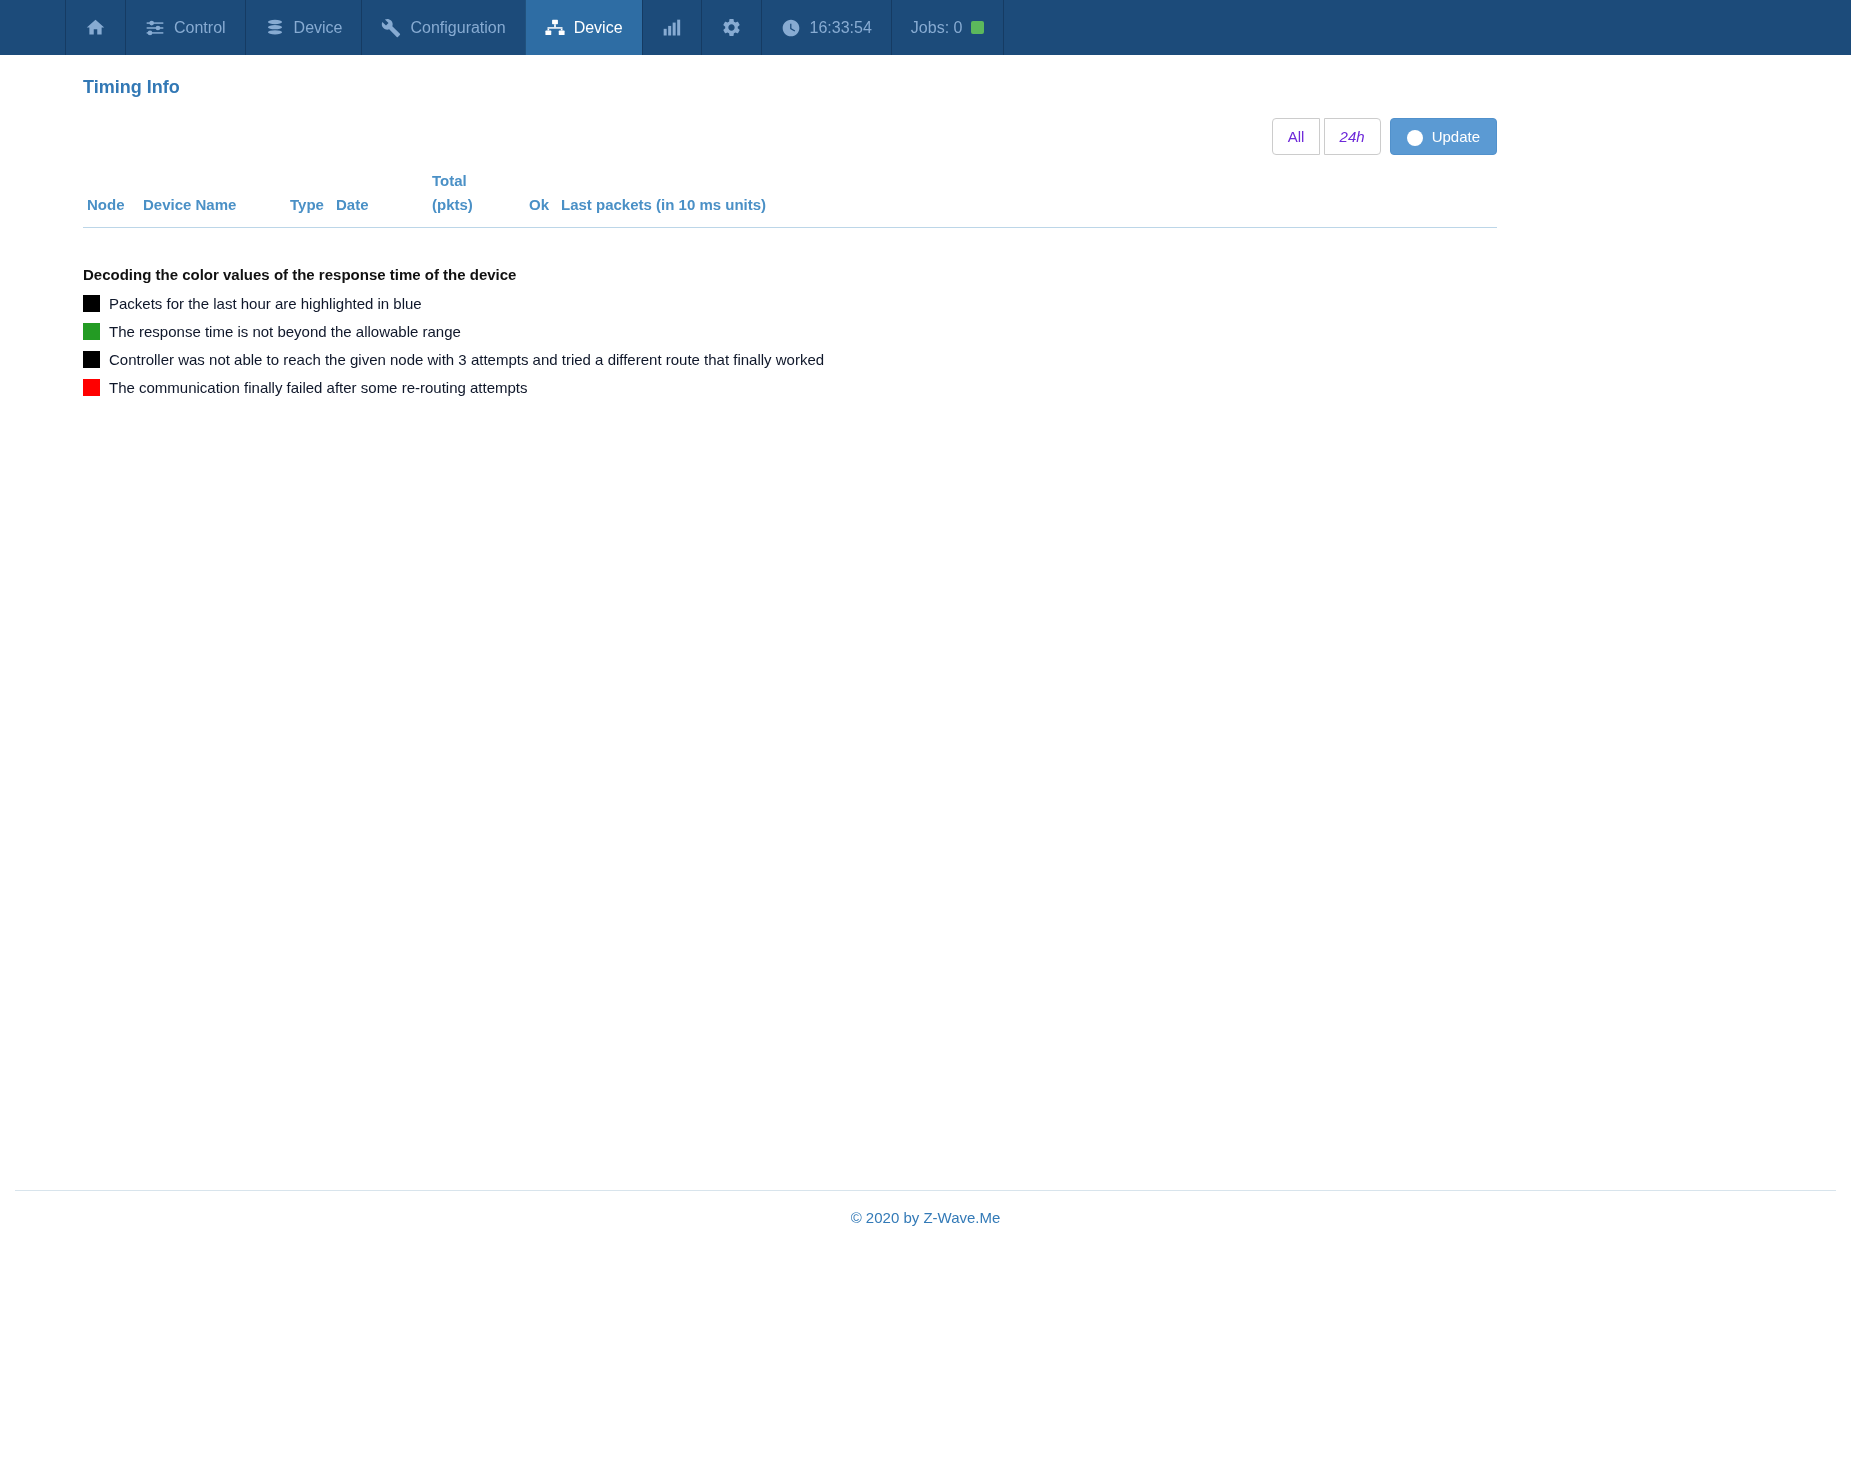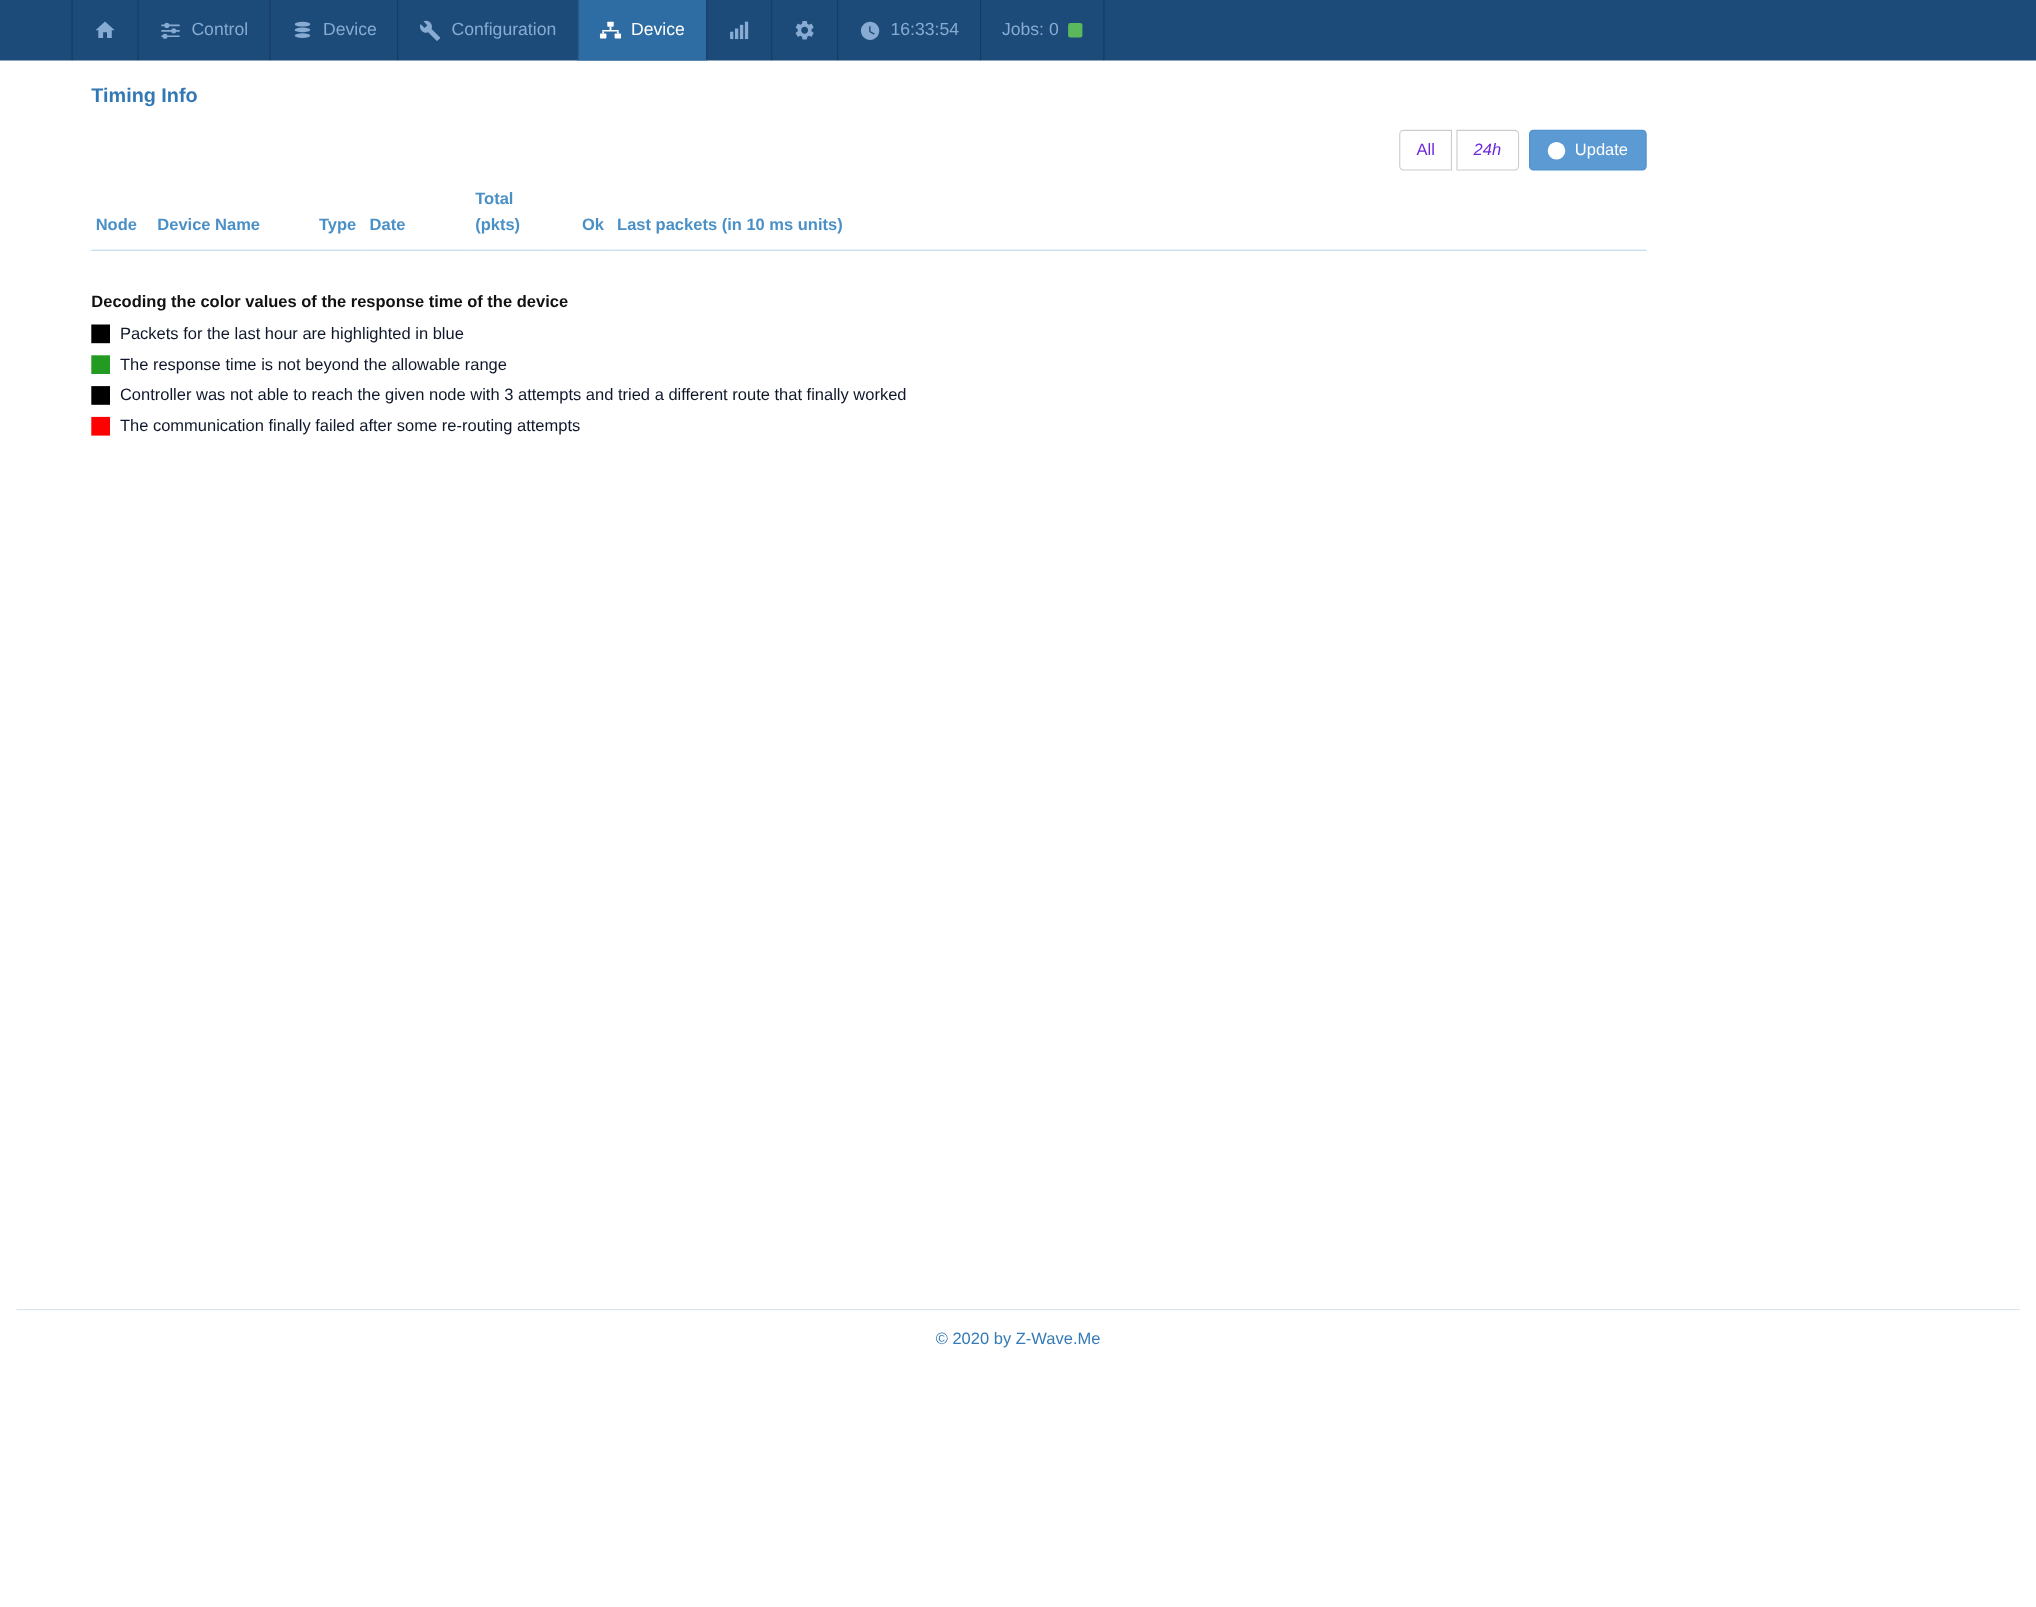--- a/index.html
+++ b/index.html
@@ -66,21 +66,21 @@
     font-size: 15px;
     color: #6d28d9;
     font-family: inherit;
     cursor: pointer;
     line-height: 19px;
   }
   .btn-all { border-radius: 4px 0 0 4px; }
   .btn-24h { border-radius: 0 4px 4px 0; margin-left: -1px; font-style: italic; }
   .btn-update {
     display: flex;
-    align-items: center;
+    align-items: flex-end;
     gap: 9px;
     background: #5b9ad3;
     border: 1px solid #5191cc;
     color: #ffffff;
     border-radius: 4px;
     padding: 8px 16px;
     margin-left: 9px;
     font-size: 15px;
     font-family: inherit;
     cursor: pointer;

